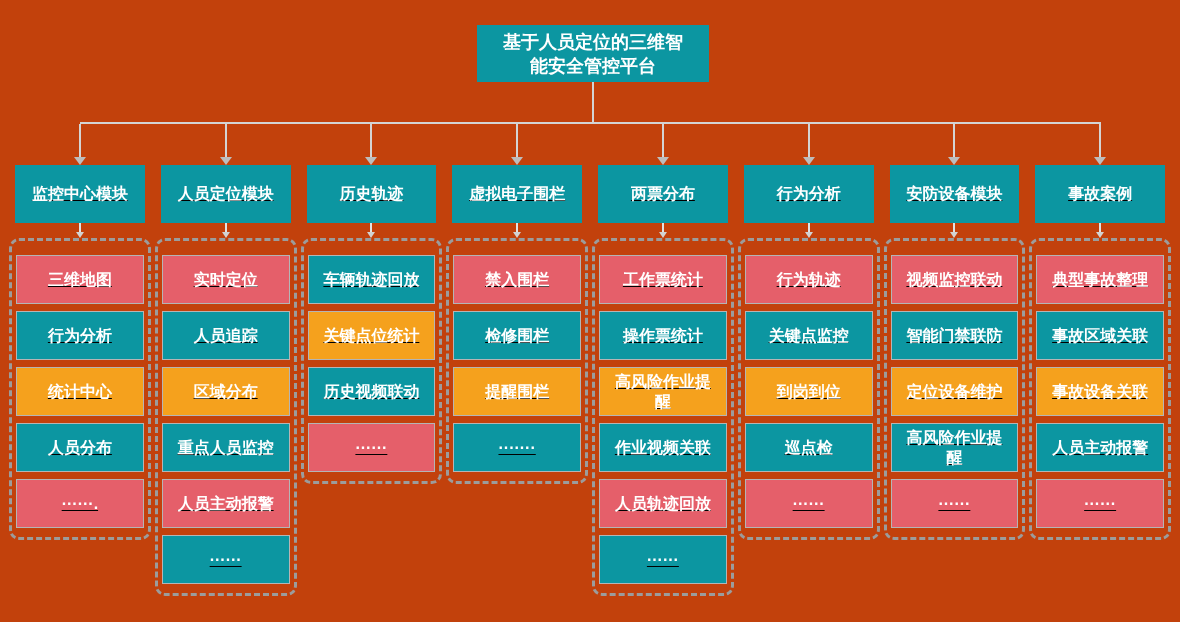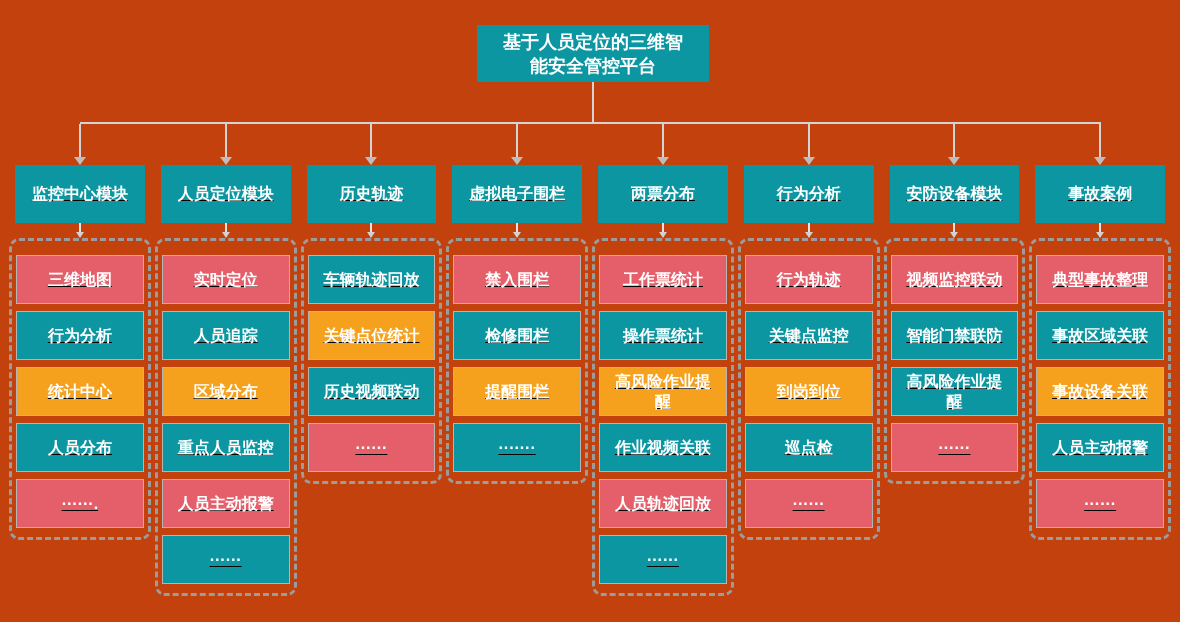--- a/index.html
+++ b/index.html
@@ -207,20 +207,21 @@
       </div>
       <div class="column">
         <div class="top-line"></div>
         <div class="arrow big"></div>
         <div class="header">安防设备模块</div>
         <div class="mid-line"></div>
         <div class="arrow small"></div>
         <div class="group">
           <div class="item red">视频监控联动</div>
           <div class="item teal">智能门禁联防</div>
+          <div class="item orange">定位设备维护</div>
           <div class="item teal">高风险作业提醒</div>
           <div class="item red">······</div>
         </div>
       </div>
       <div class="column">
         <div class="top-line"></div>
         <div class="arrow big"></div>
         <div class="header">事故案例</div>
         <div class="mid-line"></div>
         <div class="arrow small"></div>

